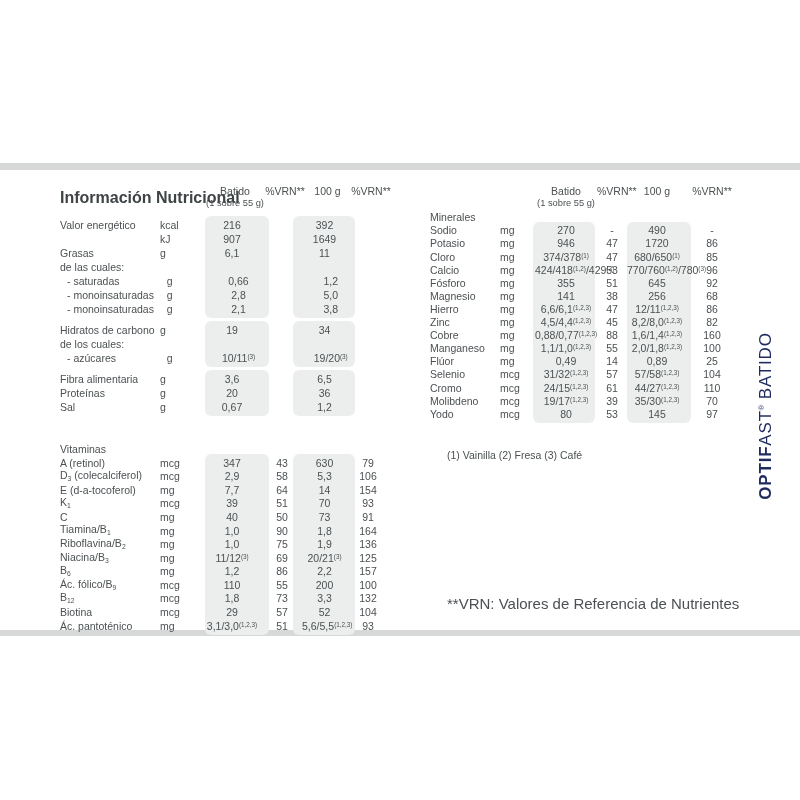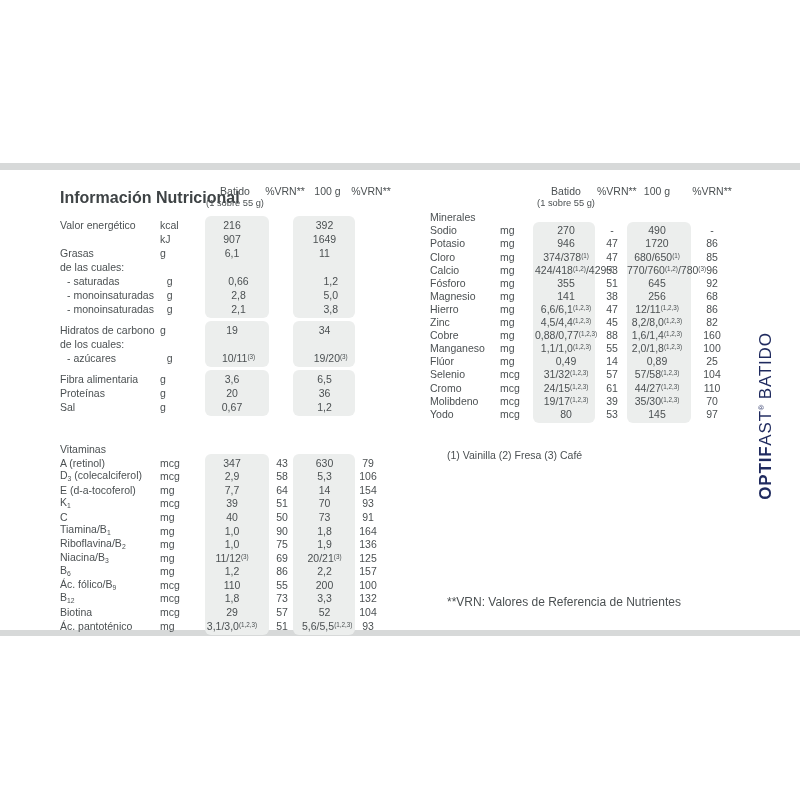--- a/index.html
+++ b/index.html
@@ -53,21 +53,21 @@
 
   
   .band{position:absolute;top:-2px;bottom:-2px;background:#eceeed;border-radius:6px;z-index:0;}
   .lt .band.band1{left:145px;width:64px;}
   .lt .band.band2{left:233px;width:62px;}
   .rt .band.band1{left:103px;width:62px;}
   .rt .band.band2{left:197px;width:64px;}
 
   .footnote{position:absolute;left:423px;color:#4b5052;margin-left:24px;}
   .footnote.flavors{top:449px;font-size:10.5px;}
-  .footnote.vrn{top:595px;font-size:12px;}
+  .footnote.vrn{top:595px;font-size:15px;}
 
   .brand{
     position:absolute;left:766px;top:416px;
     transform:translate(-50%,-50%) rotate(-90deg);
     white-space:nowrap;color:#1f2a5e;font-size:17px;letter-spacing:0.8px;
   }
   .brand .b1{font-weight:800;}
   .brand .b2{font-weight:400;}
   .brand .b3{font-weight:400;}
   .brand .reg{font-size:7.5px;vertical-align:7px;letter-spacing:0;}

